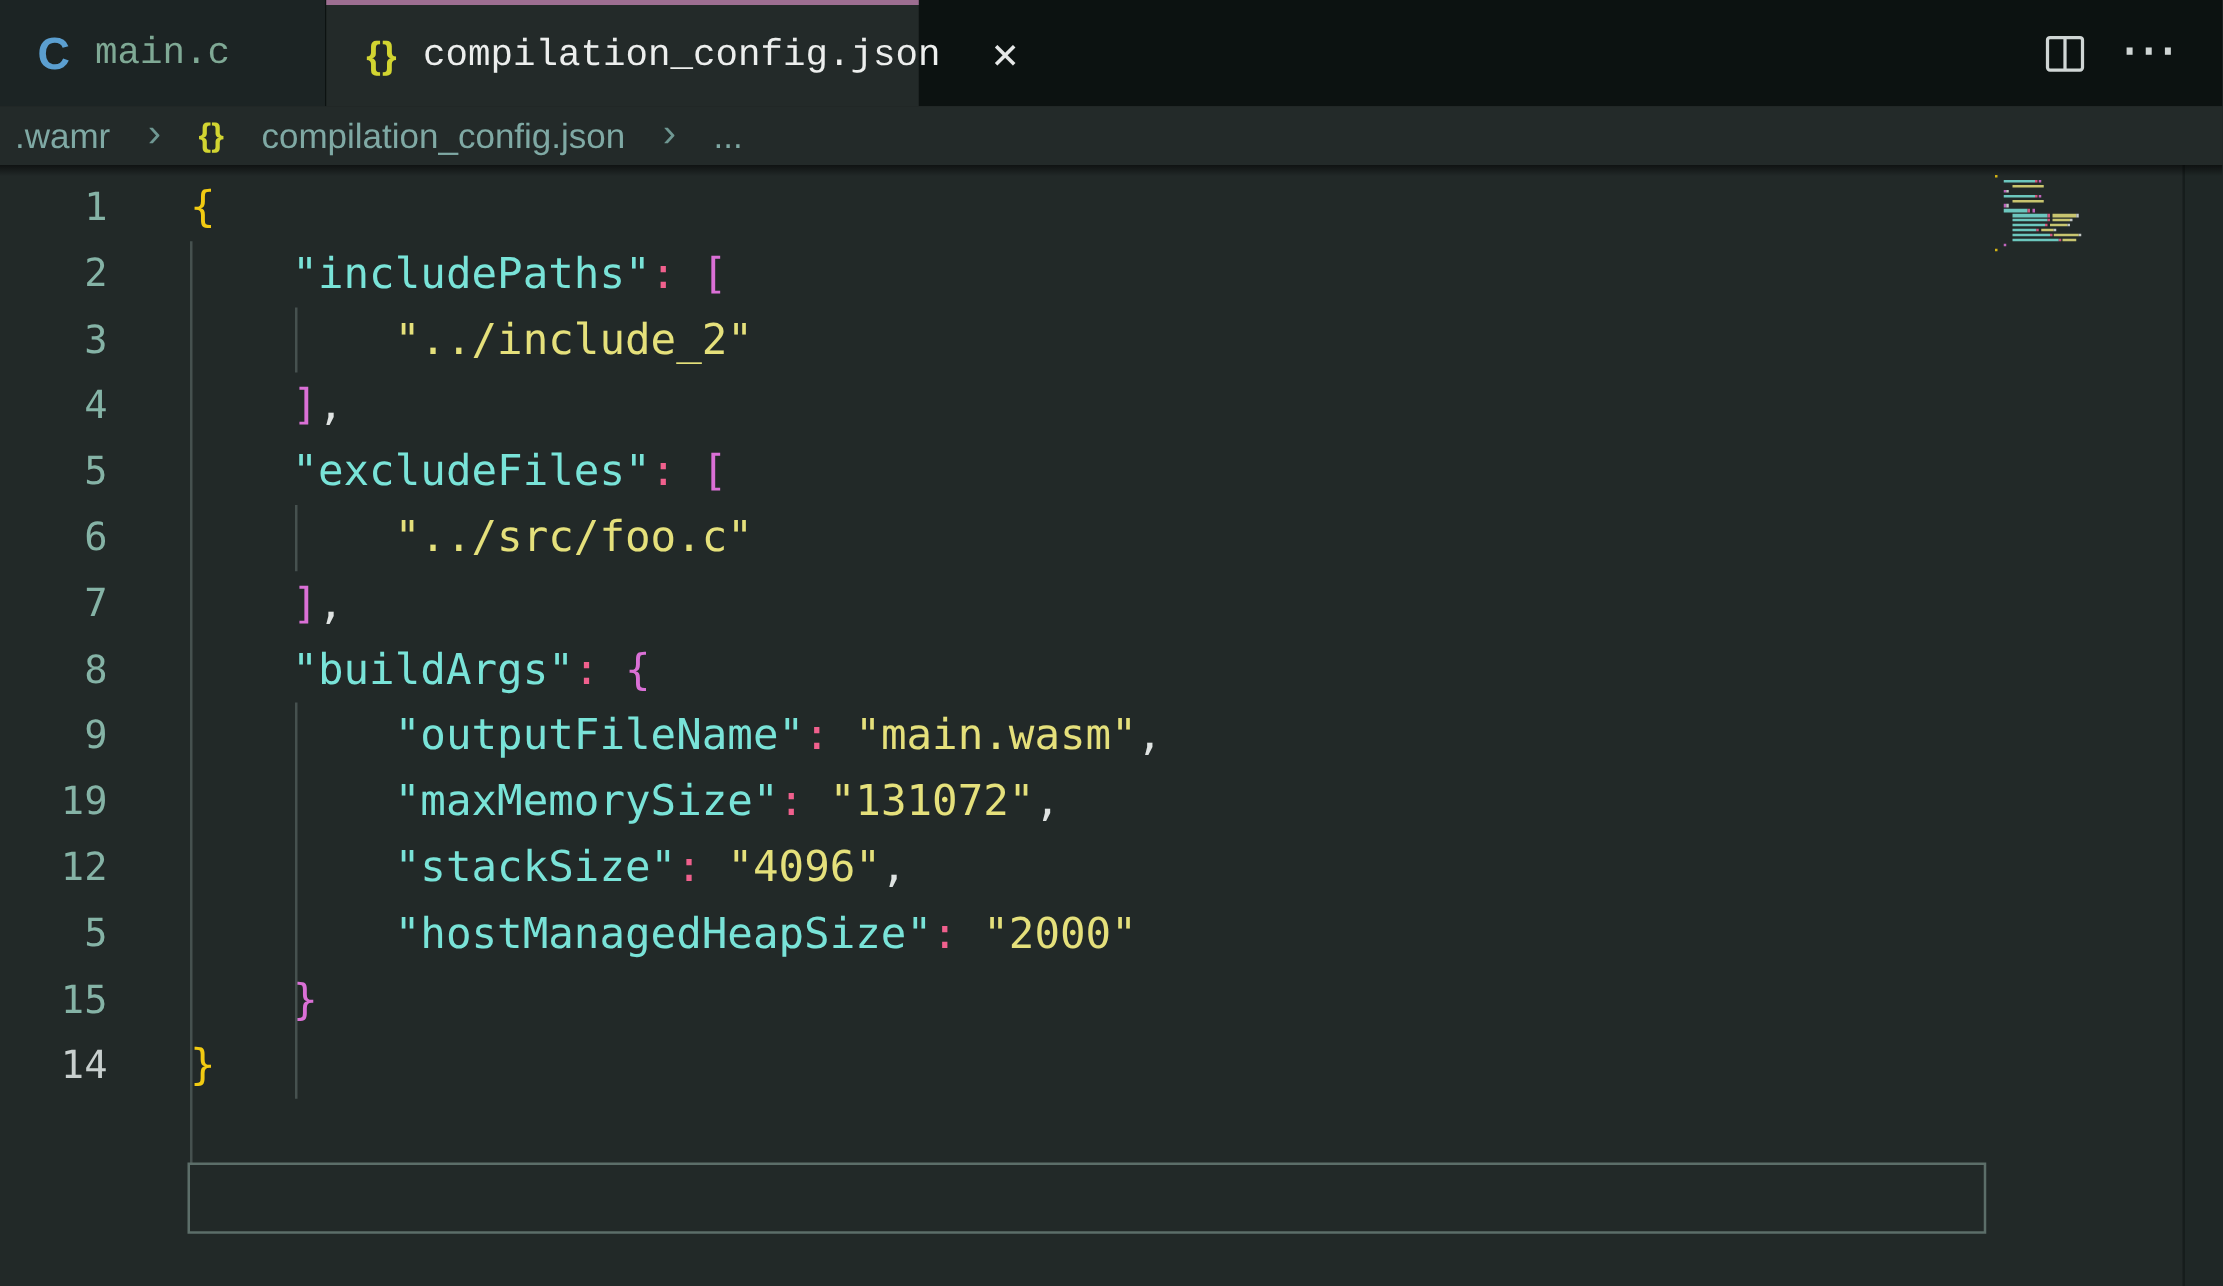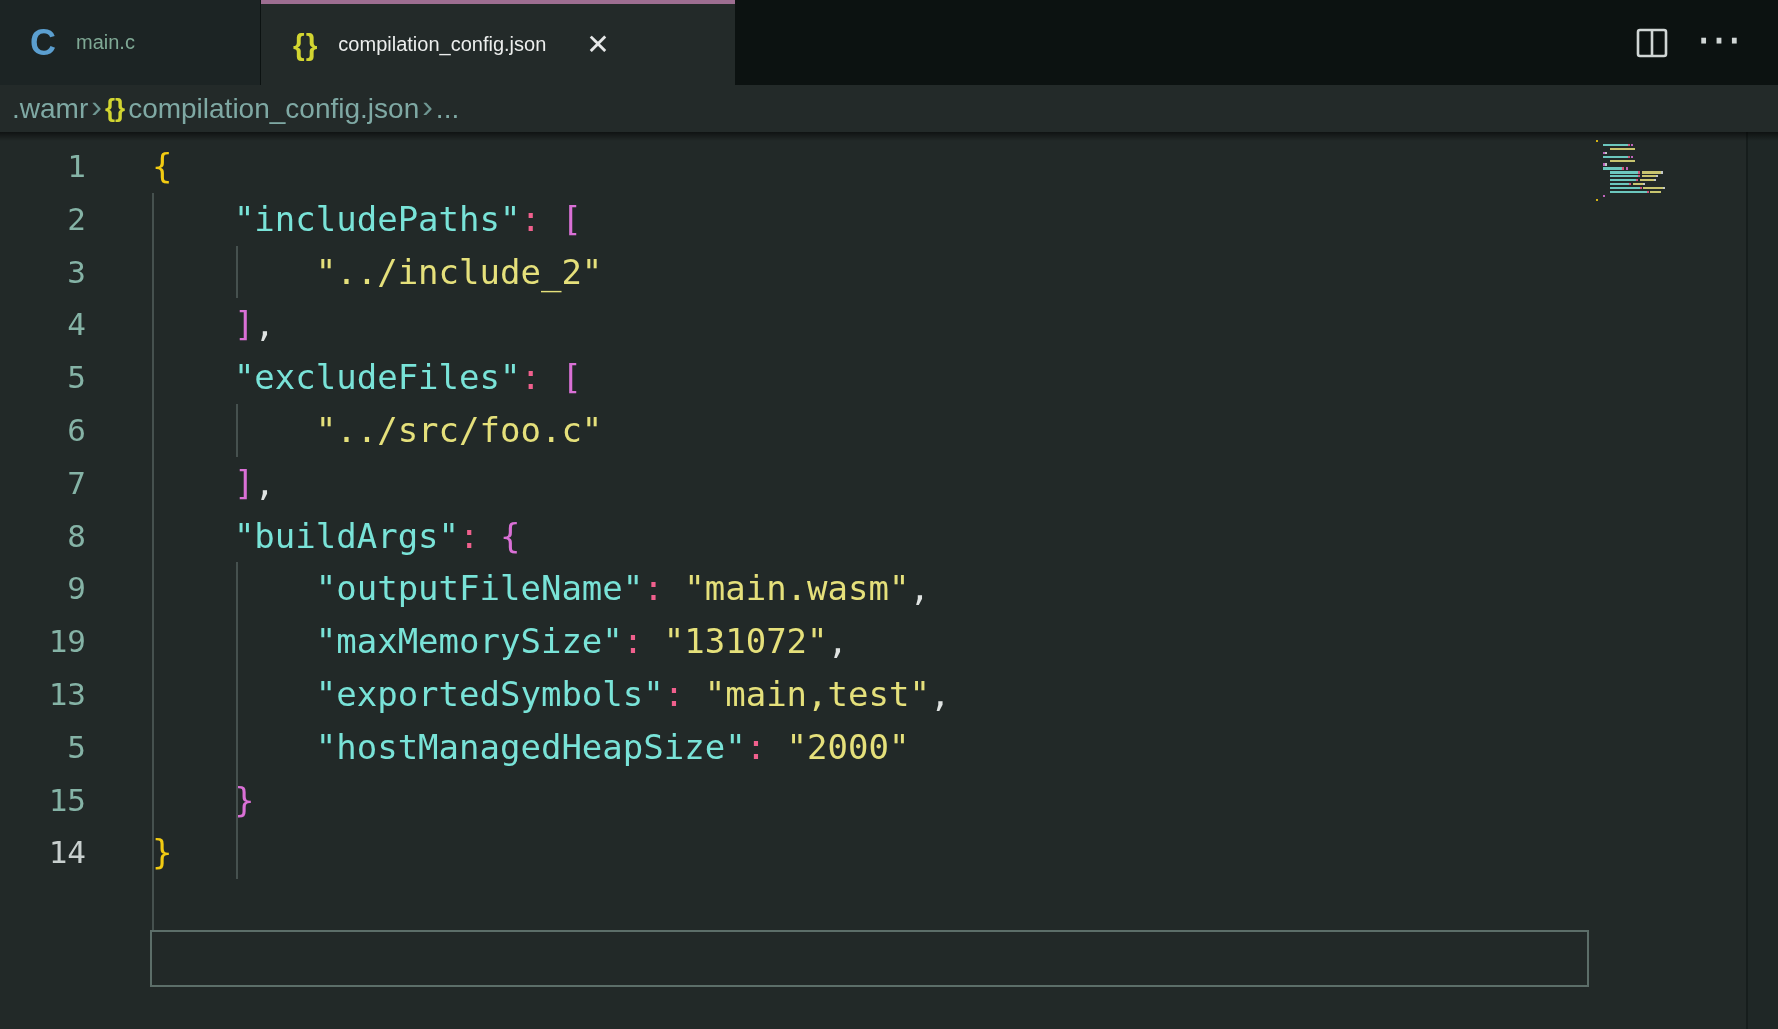--- a/index.html
+++ b/index.html
@@ -16,31 +16,31 @@
   .tab{display:flex;align-items:center;box-sizing:border-box;height:85px;}
   .tab.inactive{
     width:261px;background:var(--tab-inactive-bg);color:var(--tab-inactive-fg);
     padding-left:30px;gap:20px;border-right:1px solid var(--tabbar-bg);
   }
   .tab.active{
     width:474px;background:var(--tab-active-bg);color:var(--tab-active-fg);
     border-top:4px solid var(--tab-active-top-border);
     padding-left:32px;gap:20px;
   }
-  .tab-label{font-size:20px;white-space:nowrap;}
+  .tab-label{font-size:30px;white-space:nowrap;font-family:Liberation Mono, monospace;}
   .c-icon{color:var(--c-icon);font-weight:bold;font-size:36px;line-height:1;}
   .json-icon{color:var(--json-icon);font-weight:bold;font-size:30px;line-height:1;letter-spacing:1px;}
   .close-btn{margin-left:20px;font-size:28px;color:var(--close-fg);line-height:1;}
   .tabbar-actions{margin-left:auto;display:flex;align-items:center;gap:28px;padding-right:34px;}
   .more{font-size:46px;color:var(--toolbar-icon-fg);line-height:1;letter-spacing:2px;transform:translateY(-4px);}
   
   .breadcrumb{
     position:absolute;top:85px;left:0;width:1778px;height:47px;
     background:var(--tab-active-bg);display:flex;align-items:center;
-    padding-left:12px;gap:3px;font-size:28px;color:var(--breadcrumb-fg);box-sizing:border-box;
+    padding-left:12px;gap:30px;font-size:28px;color:var(--breadcrumb-fg);box-sizing:border-box;
   }
   .bc-sep{font-size:32px;color:var(--breadcrumb-sep);transform:translateY(-2px);}
   .bc-icon{color:var(--json-icon);font-weight:bold;font-size:26px;}
   
   .editor{
     position:absolute;top:132px;left:0;width:1778px;height:897px;
     background:var(--editor-bg);
   }
   .top-shadow{position:absolute;top:0;left:0;right:0;height:9px;
     background:linear-gradient(rgba(0,0,0,.55),rgba(0,0,0,0));pointer-events:none;}
@@ -102,21 +102,21 @@
       <div class="row"><span class="ln">1</span><span class="row-content"><span class="t-b1">{</span></span></div>
       <div class="row"><span class="ln">2</span><span class="row-content"><span>    </span><span class="t-key">"includePaths"</span><span class="t-colon">:</span><span> </span><span class="t-b2">[</span></span></div>
       <div class="row"><span class="ln">3</span><span class="row-content"><span>        </span><span class="t-str">"../include_2"</span></span></div>
       <div class="row"><span class="ln">4</span><span class="row-content"><span>    </span><span class="t-b2">]</span><span class="t-punc">,</span></span></div>
       <div class="row"><span class="ln">5</span><span class="row-content"><span>    </span><span class="t-key">"excludeFiles"</span><span class="t-colon">:</span><span> </span><span class="t-b2">[</span></span></div>
       <div class="row"><span class="ln">6</span><span class="row-content"><span>        </span><span class="t-str">"../src/foo.c"</span></span></div>
       <div class="row"><span class="ln">7</span><span class="row-content"><span>    </span><span class="t-b2">]</span><span class="t-punc">,</span></span></div>
       <div class="row"><span class="ln">8</span><span class="row-content"><span>    </span><span class="t-key">"buildArgs"</span><span class="t-colon">:</span><span> </span><span class="t-b2">{</span></span></div>
       <div class="row"><span class="ln">9</span><span class="row-content"><span>        </span><span class="t-key">"outputFileName"</span><span class="t-colon">:</span><span> </span><span class="t-str">"main.wasm"</span><span class="t-punc">,</span></span></div>
       <div class="row"><span class="ln">19</span><span class="row-content"><span>        </span><span class="t-key">"maxMemorySize"</span><span class="t-colon">:</span><span> </span><span class="t-str">"131072"</span><span class="t-punc">,</span></span></div>
-      <div class="row"><span class="ln">13</span><span class="row-content"><span>        </span><span class="t-key">"exportedSymbols"</span><span class="t-colon">:</span><span> </span><span class="t-str">"main,test"</span><span class="t-punc">,</span></span></div>
+      <div class="row"><span class="ln">12</span><span class="row-content"><span>        </span><span class="t-key">"stackSize"</span><span class="t-colon">:</span><span> </span><span class="t-str">"4096"</span><span class="t-punc">,</span></span></div>
       <div class="row"><span class="ln">5</span><span class="row-content"><span>        </span><span class="t-key">"hostManagedHeapSize"</span><span class="t-colon">:</span><span> </span><span class="t-str">"2000"</span></span></div>
       <div class="row"><span class="ln">15</span><span class="row-content"><span>    </span><span class="t-b2">}</span></span></div>
       <div class="row"><span class="ln cur">14</span><span class="row-content"><span class="t-b1">}</span></span></div>
     </div>
   <div id="overlays">
       <div class="guide" style="left: 152px; top: 60.8px; height: 739.2px;"></div>
       <div class="guide" style="left: 236px; top: 113.6px; height: 52.8px;"></div>
       <div class="guide" style="left: 236px; top: 272px; height: 52.8px;"></div>
       <div class="guide" style="left: 236px; top: 430.4px; height: 316.8px;"></div>
       <div class="cur-line" style="left: 150px; width: 1439px; top: 798px; height: 56.8px;"></div>

